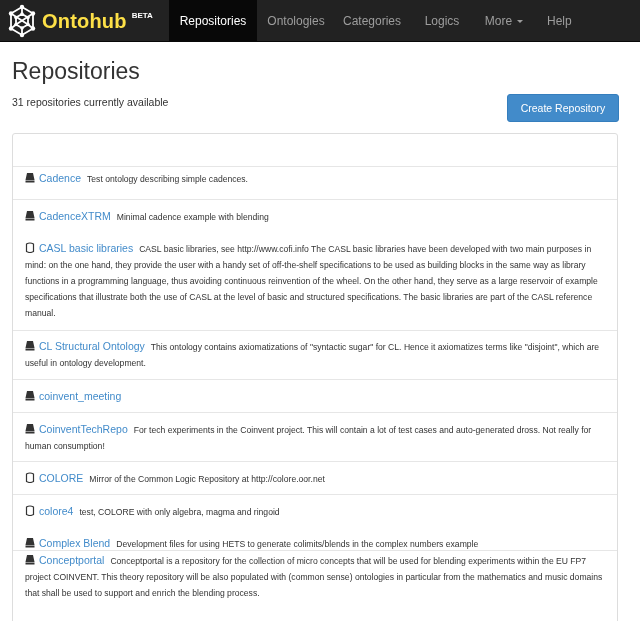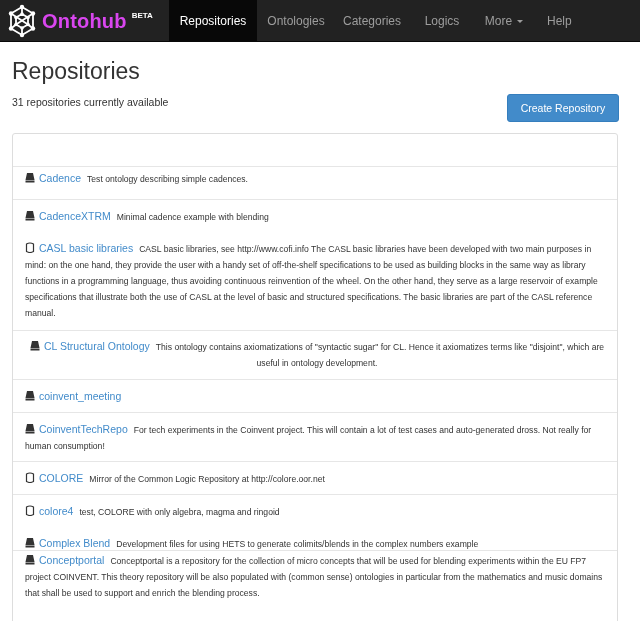--- a/index.html
+++ b/index.html
@@ -8,21 +8,21 @@
 
     .navbar {
       position: absolute; left: 0; top: 0; width: 640px; height: 42px;
       background: #222222; border-bottom: 1px solid #080808;
     }
     .brand {
       position: absolute; left: 8px; top: 0; height: 42px; display: flex; align-items: center;
     }
     .brand-logo { width: 28px; height: 34px; display: block; }
     .brand-name {
-      color: #d946ef; font-size: 20px; font-weight: bold; margin-left: 6px; letter-spacing: 0.2px;
+      color: #fde047; font-size: 20px; font-weight: bold; margin-left: 6px; letter-spacing: 0.2px;
     }
     .brand-beta {
       color: #ffffff; font-size: 8px; font-weight: bold; position: relative; top: -9px; margin-left: 5px; margin-top: 7px;
     }
     .nav {
       position: absolute; left: 169px; top: 0; height: 42px; display: flex;
     }
     .nav-item {
       height: 42px; display: flex; align-items: center; padding: 0 12px;
       color: #9d9d9d; font-size: 12px; cursor: pointer; white-space: nowrap;
@@ -148,21 +148,21 @@
         <rect x="0.5" y="8.5" width="9" height="2" fill="#333"></rect>
       </svg><span class="repo-link">CadenceXTRM</span><span class="desc">Minimal cadence example with blending</span>
   </div>
 
   <div class="row" style="top:98px; padding-top:8px; border-top:none;">
     <svg class="icon" viewBox="0 0 10 11">
         <path d="M1.5,2 Q5,0 8.5,2 L8.5,9.5 Q5,11.5 1.5,9.5 Z" fill="none" stroke="#333" stroke-width="1.2"></path>
       </svg><span class="repo-link">CASL basic libraries</span><span class="desc">CASL basic libraries, see http://www.cofi.info The CASL basic libraries have been developed with two main purposes in mind: on the one hand, they provide the user with a handy set of off-the-shelf specifications to be used as building blocks in the same way as library functions in a programming language, thus avoiding continuous reinvention of the wheel. On the other hand, they serve as a large reservoir of example specifications that illustrate both the use of CASL at the level of basic and structured specifications. The basic libraries are part of the CASL reference manual.</span>
   </div>
 
-  <div class="row" style="top:196px; padding-top:7px;text-align:center;">
+  <div class="row" style="top:196px; padding-top:7px;">
     <svg class="icon" viewBox="0 0 10 11">
         <path d="M2,1 L8,1 L9.5,8 L0.5,8 Z" fill="#333"></path>
         <rect x="0.5" y="8.5" width="9" height="2" fill="#333"></rect>
       </svg><span class="repo-link">CL Structural Ontology</span><span class="desc">This ontology contains axiomatizations of "syntactic sugar" for CL. Hence it axiomatizes terms like "disjoint", which are useful in ontology development.</span>
   </div>
 
   <div class="row" style="top:245px; padding-top:8px;">
     <svg class="icon" viewBox="0 0 10 11">
         <path d="M2,1 L8,1 L9.5,8 L0.5,8 Z" fill="#333"></path>
         <rect x="0.5" y="8.5" width="9" height="2" fill="#333"></rect>

